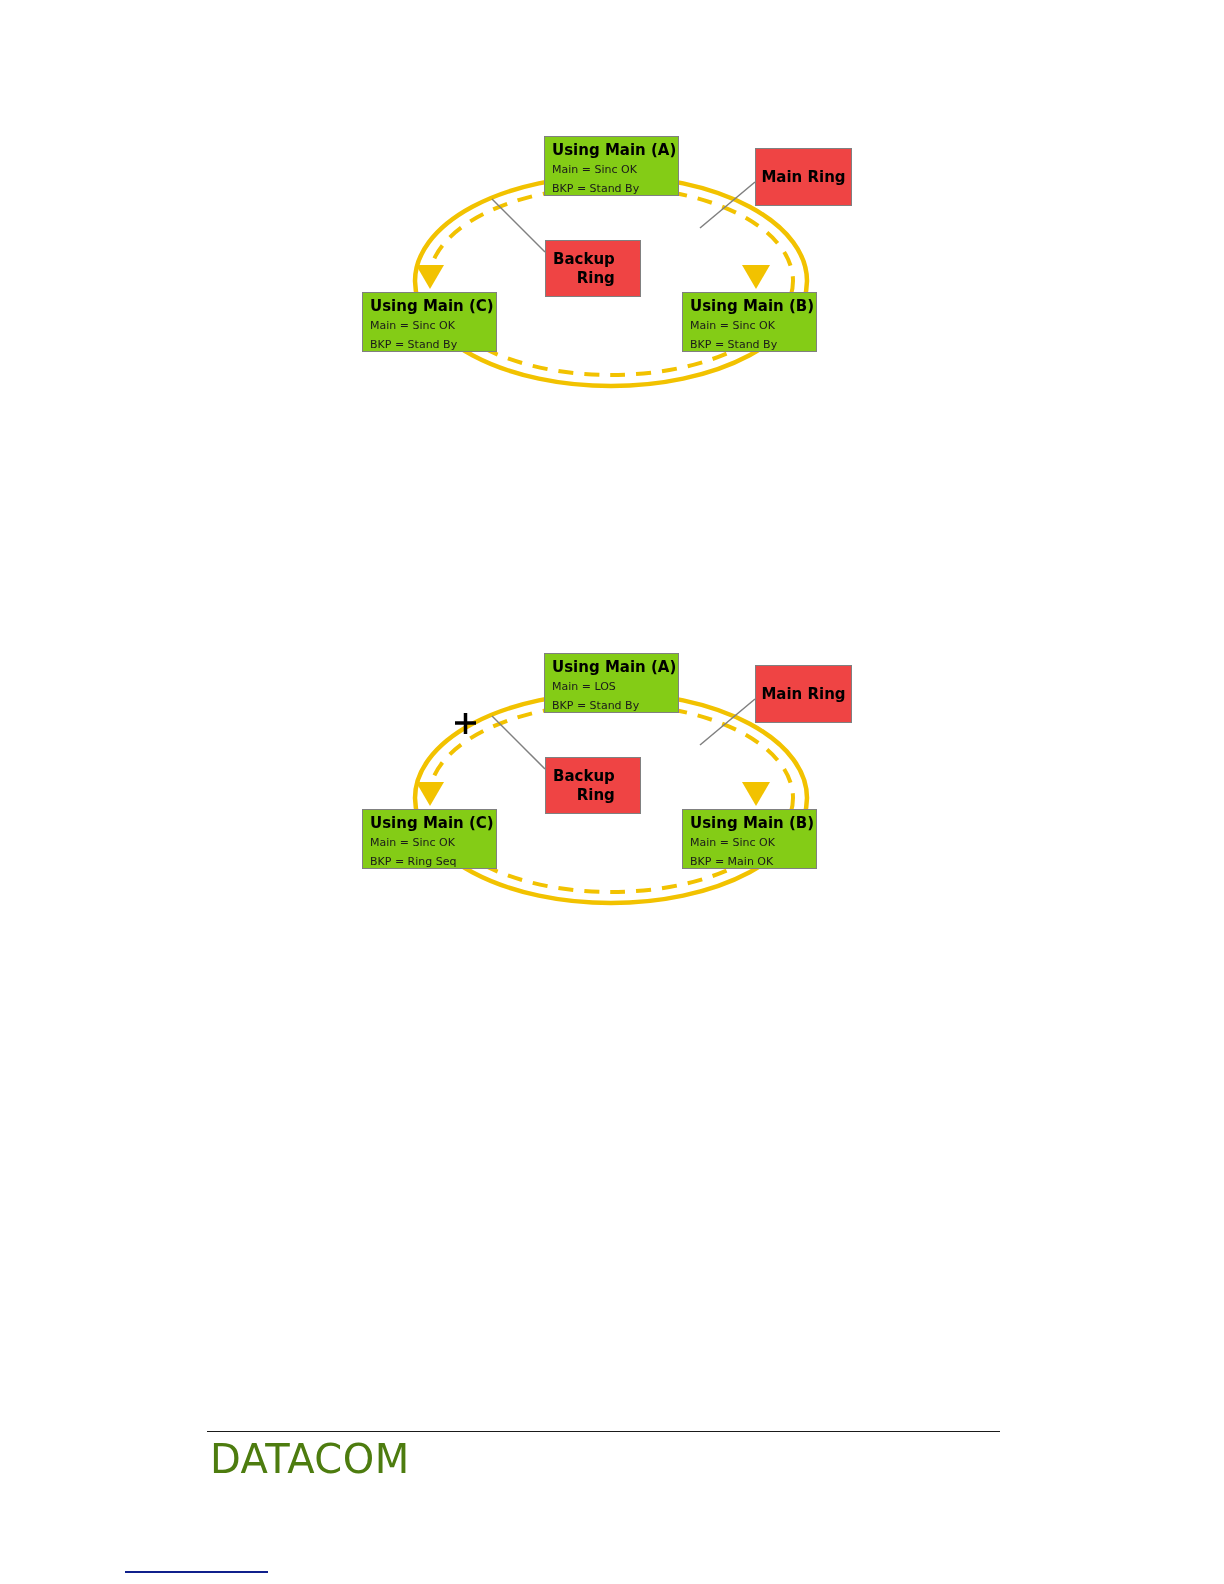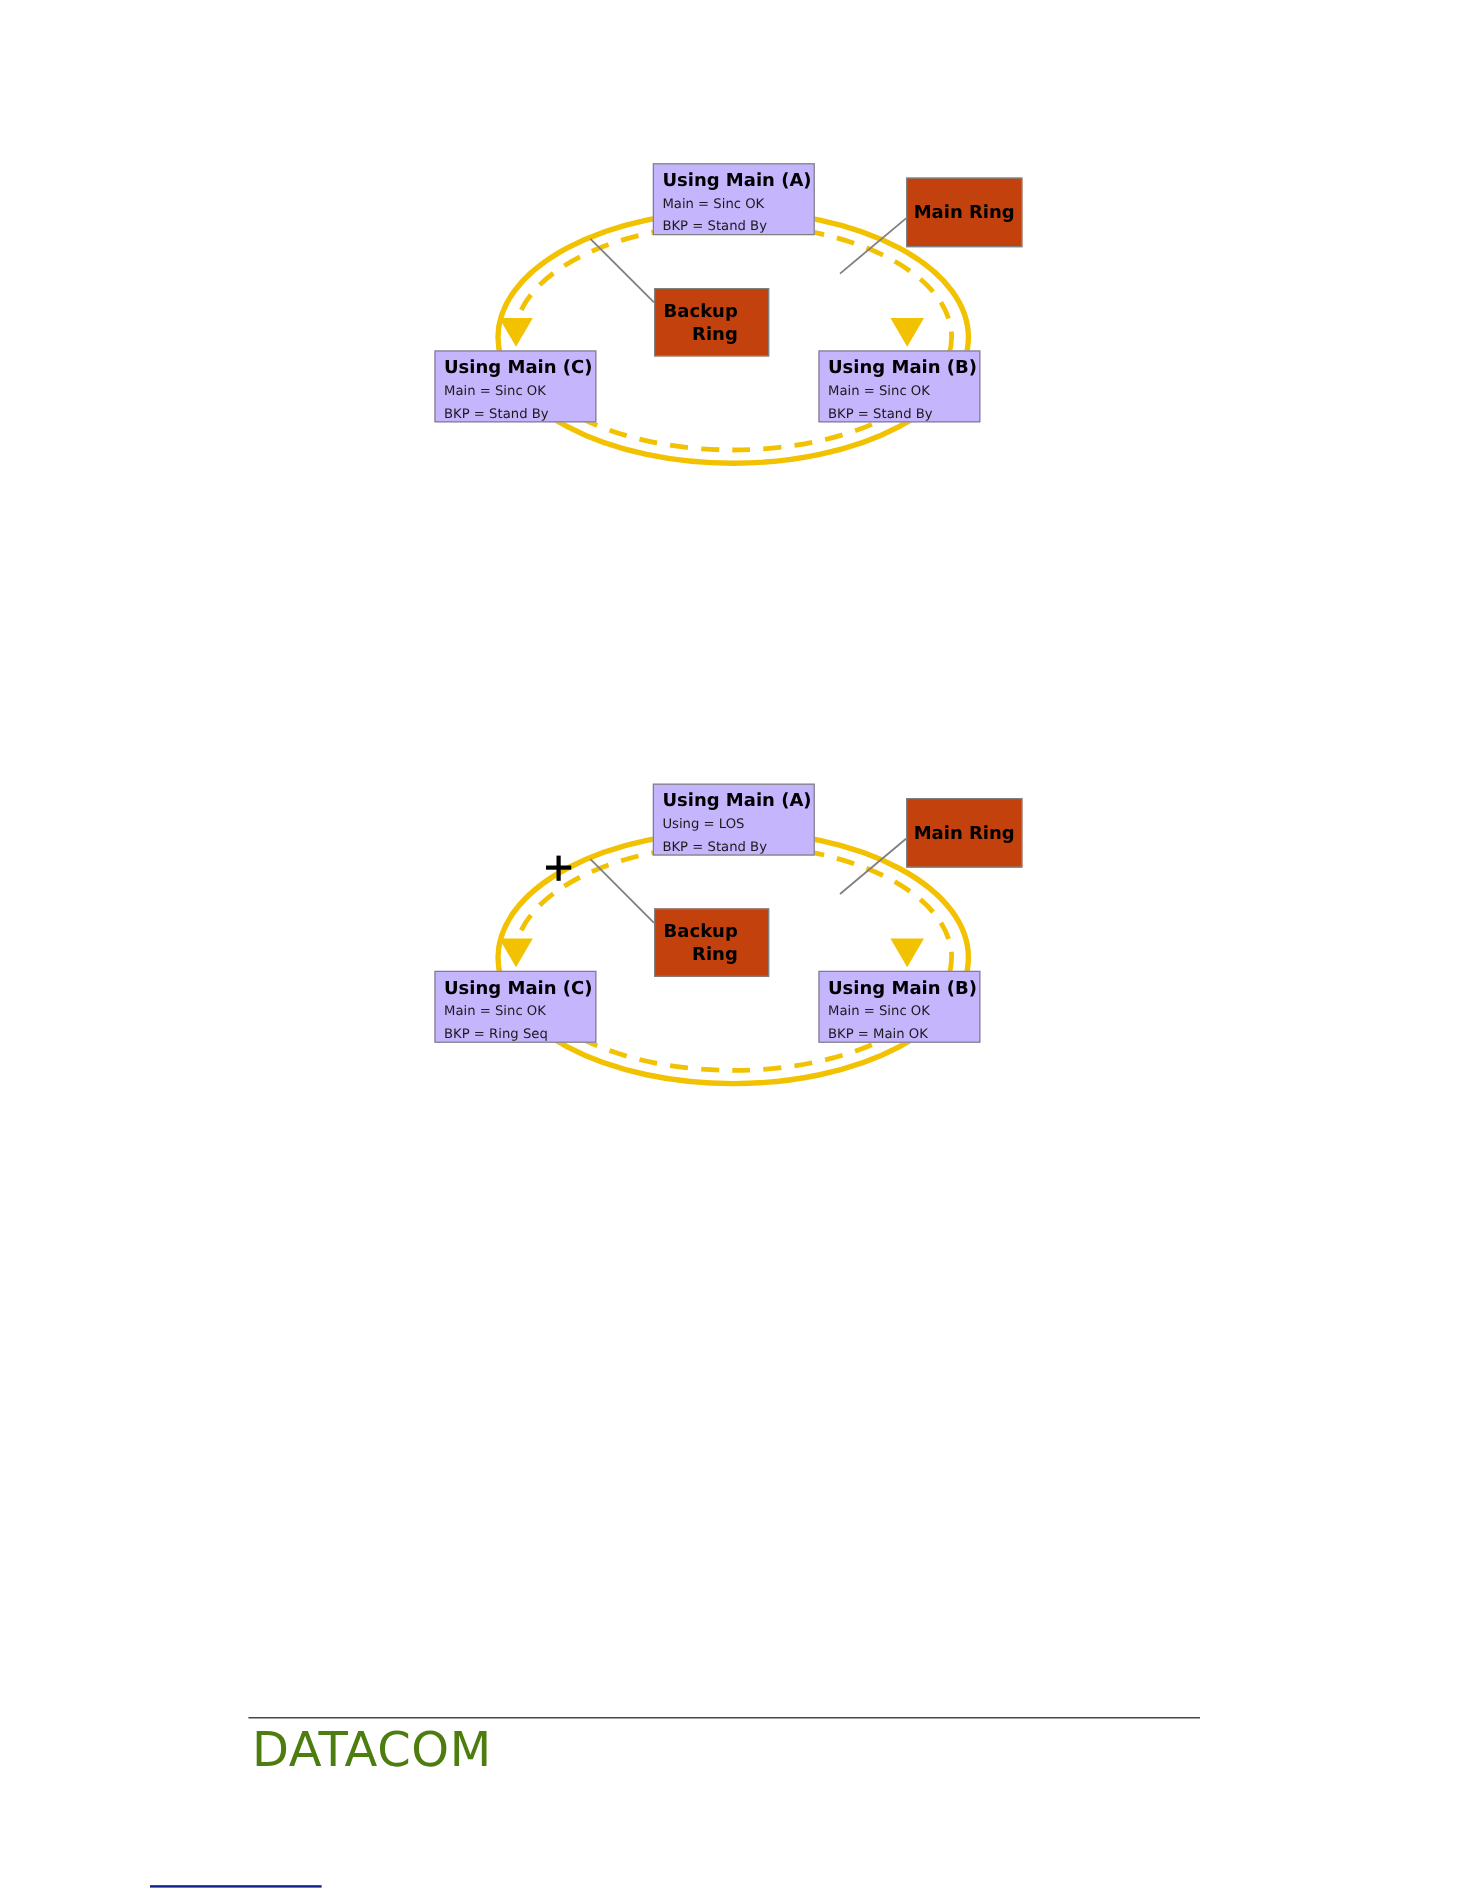--- a/index.html
+++ b/index.html
@@ -19,42 +19,42 @@
     left: 0; top: 0;
     width: 1224px;
     height: 1584px;
   }
 
   
   .node-box {
     position: absolute;
     box-sizing: border-box;
     border: 1.5px solid #808080;
-    background: #c4b5fd;
+    background: #84cc16;
     padding: 4px 6px 4px 7px;
     z-index: 5;
   }
   .node-title {
     font-weight: bold;
     font-size: 15px;
     line-height: 19px;
     color: #000000;
     white-space: nowrap;
   }
   .node-line {
     font-size: 11px;
     line-height: 19px;
     color: #1a1a1a;
     white-space: nowrap;
   }
   .label-box {
     position: absolute;
     box-sizing: border-box;
     border: 1.5px solid #808080;
-    background: #c2410c;
+    background: #ef4444;
     z-index: 5;
     display: flex;
     align-items: center;
   }
   .label-box .label-text {
     font-weight: bold;
     font-size: 15px;
     line-height: 19px;
     color: #000000;
   }
@@ -166,21 +166,21 @@
       <line x1="492" y1="199" x2="545" y2="252" stroke="#808080" stroke-width="1.5"></line>
 
       <g>
         <line x1="455" y1="206" x2="476" y2="206" stroke="#000000" stroke-width="3.5"></line>
         <line x1="465.5" y1="196" x2="465.5" y2="217" stroke="#000000" stroke-width="3.5"></line>
       </g>
     </svg>
 
     <div class="node-box" style="left:544px; top:653px; width:135px; height:60px;">
       <div class="node-title">Using Main (A)</div>
-      <div class="node-line">Using = LOS</div>
+      <div class="node-line">Main = LOS</div>
       <div class="node-line">BKP = Stand By</div>
     </div>
 
     <div class="label-box centered" style="left:755px; top:665px; width:97px; height:58px;">
       <span class="label-text">Main Ring</span>
     </div>
 
     <div class="label-box left-pad" style="left:545px; top:757px; width:96px; height:57px;">
       <div>
         <div class="label-text">Backup</div>

